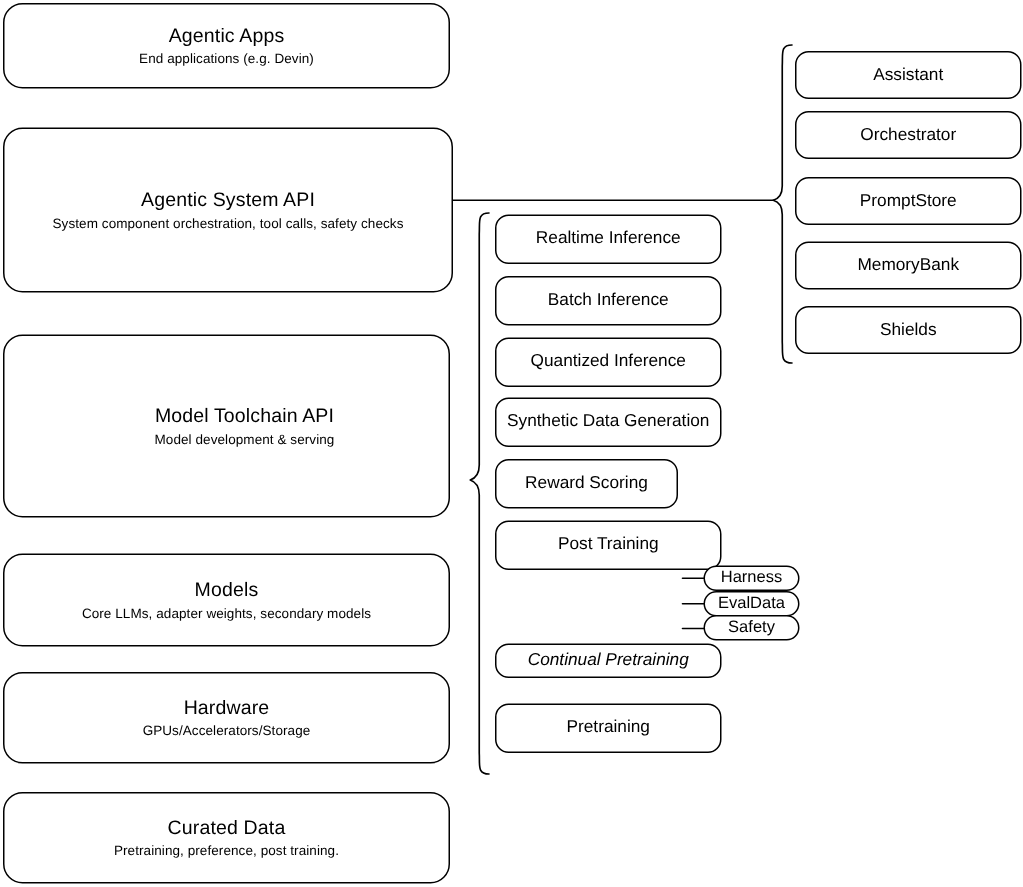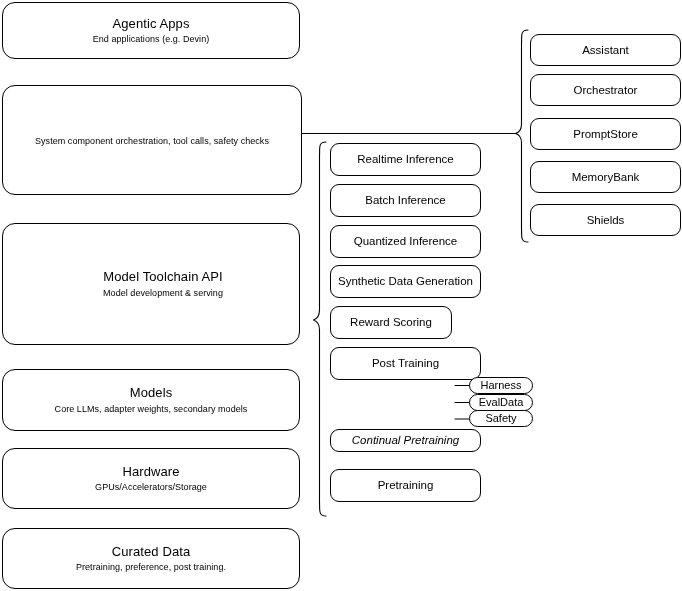--- a/index.html
+++ b/index.html
@@ -111,20 +111,21 @@
       <path d="M 455 419.0 L 472 419.0"></path>
     </g>
   </svg>
 
   <div class="node layer" style="left:2px; top:2px; width:298px; height:57px;">
     <div class="layer-title">Agentic Apps</div>
     <div class="layer-sub">End applications (e.g. Devin)</div>
   </div>
 
   <div class="node layer" style="left:2px; top:85px; width:300px; height:110px;">
+    <div class="layer-title">Agentic System API</div>
     <div class="layer-sub">System component orchestration, tool calls, safety checks</div>
   </div>
 
   <div class="node layer" style="left:2px; top:223px; width:298px; height:122px;padding-left:24px;">
     <div class="layer-title">Model Toolchain API</div>
     <div class="layer-sub">Model development &amp; serving</div>
   </div>
 
   <div class="node layer" style="left:2px; top:369px; width:298px; height:62px;">
     <div class="layer-title">Models</div>

